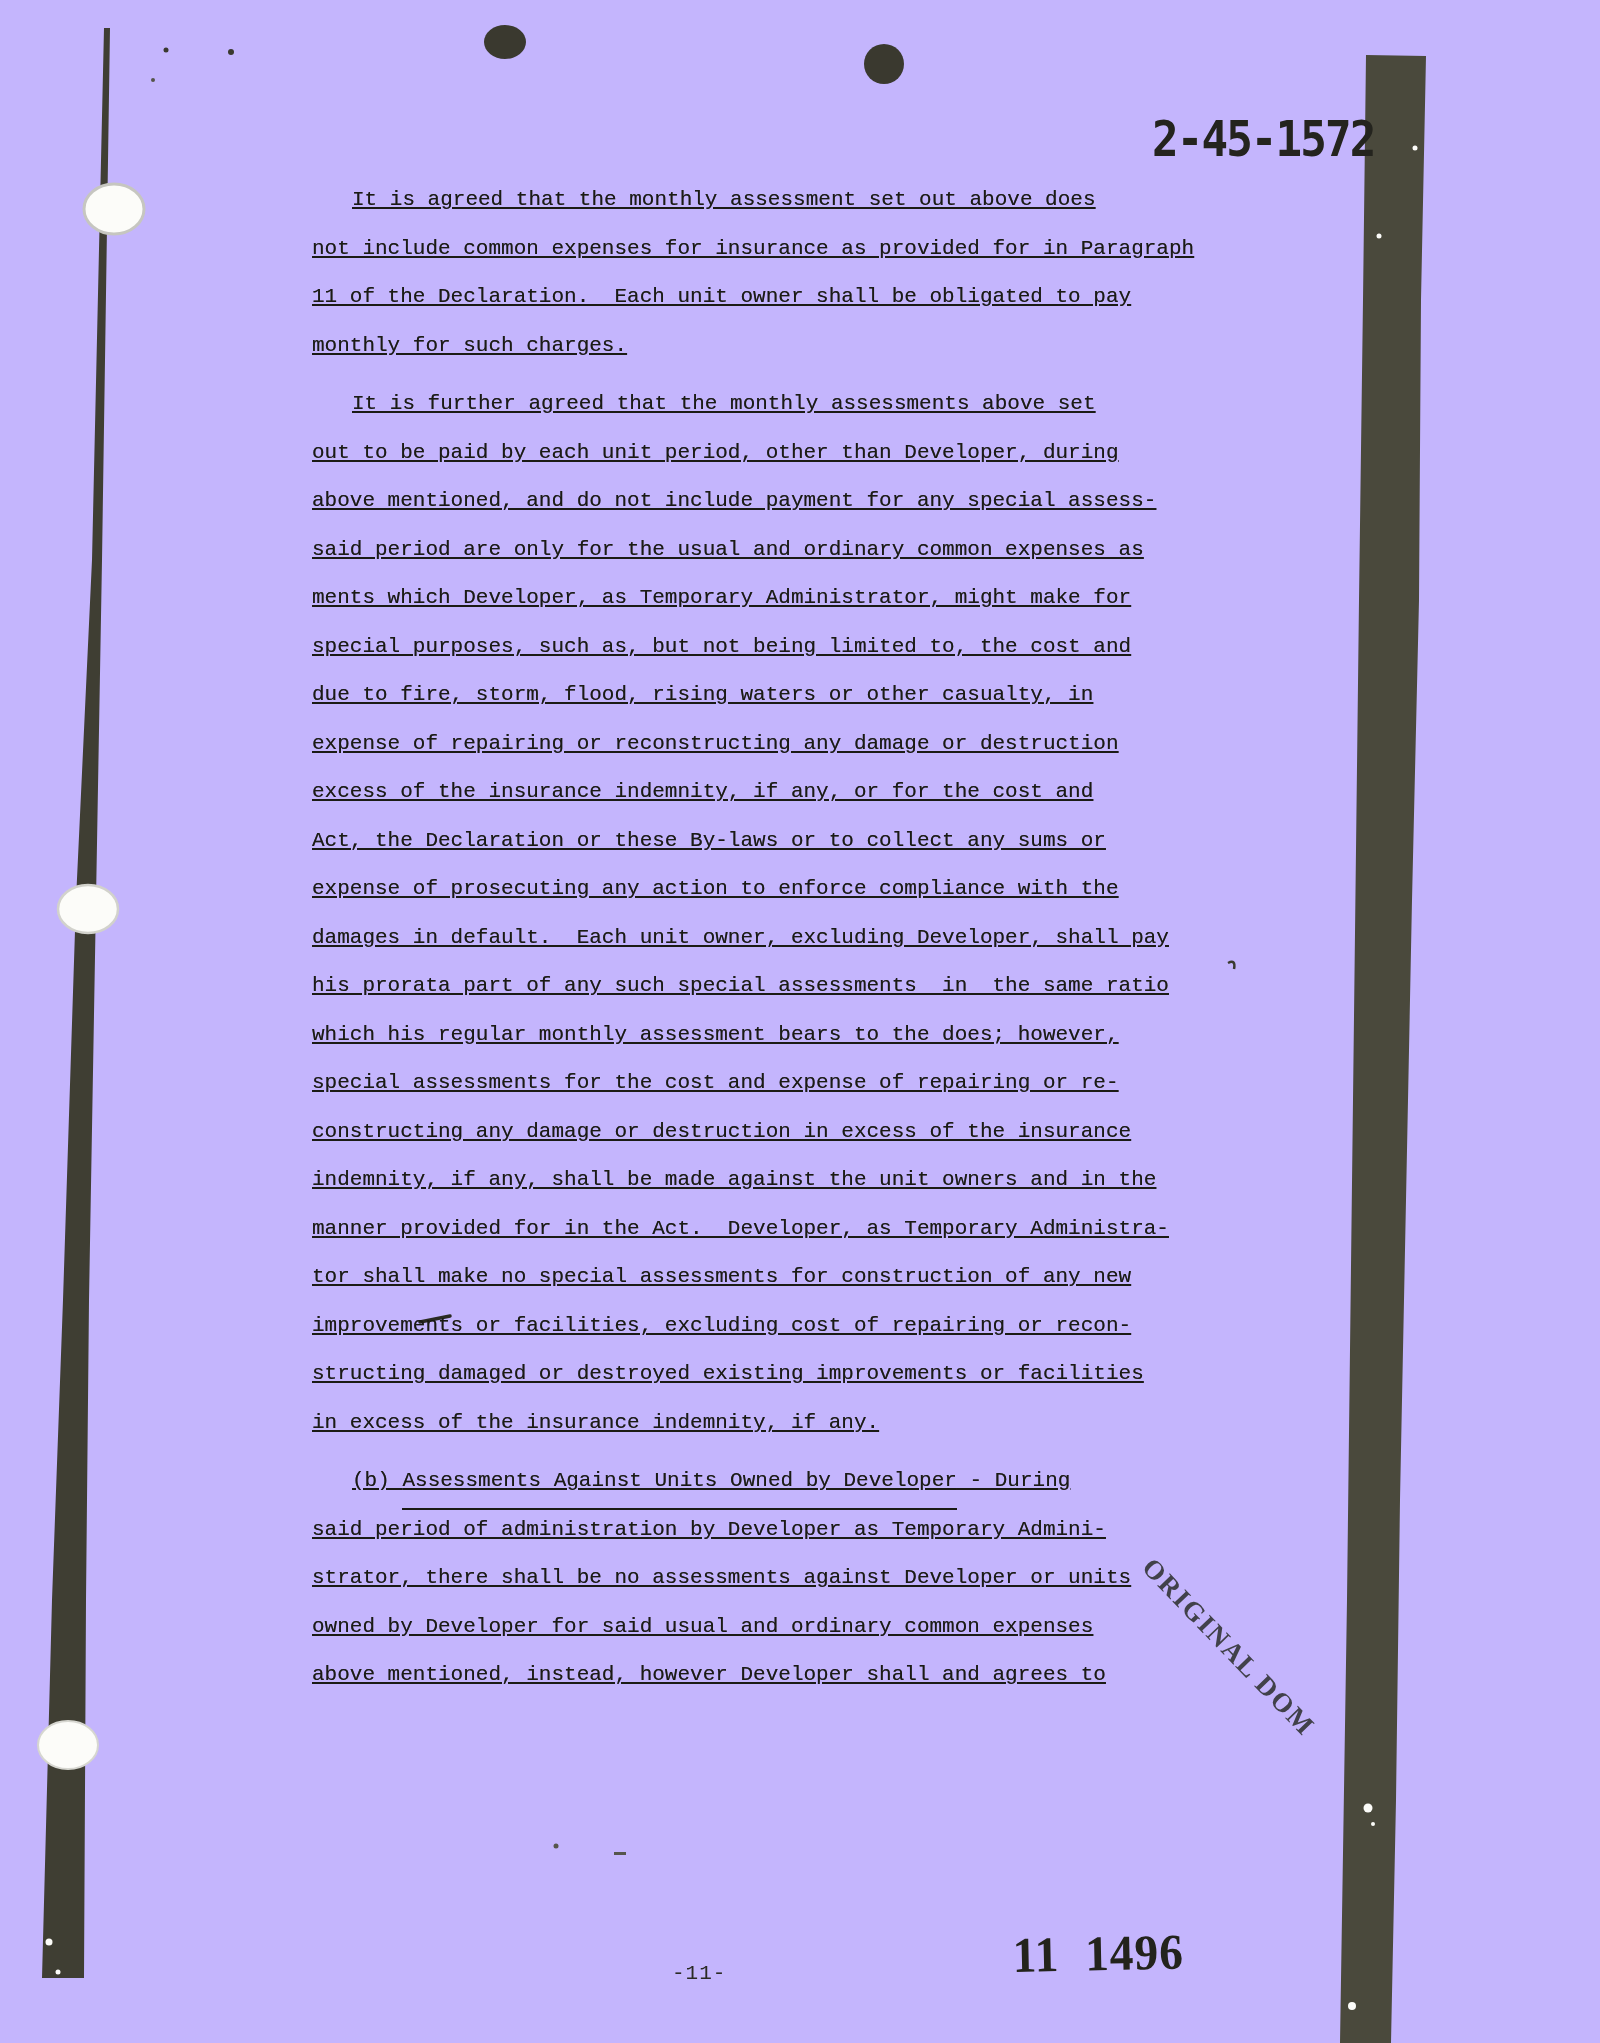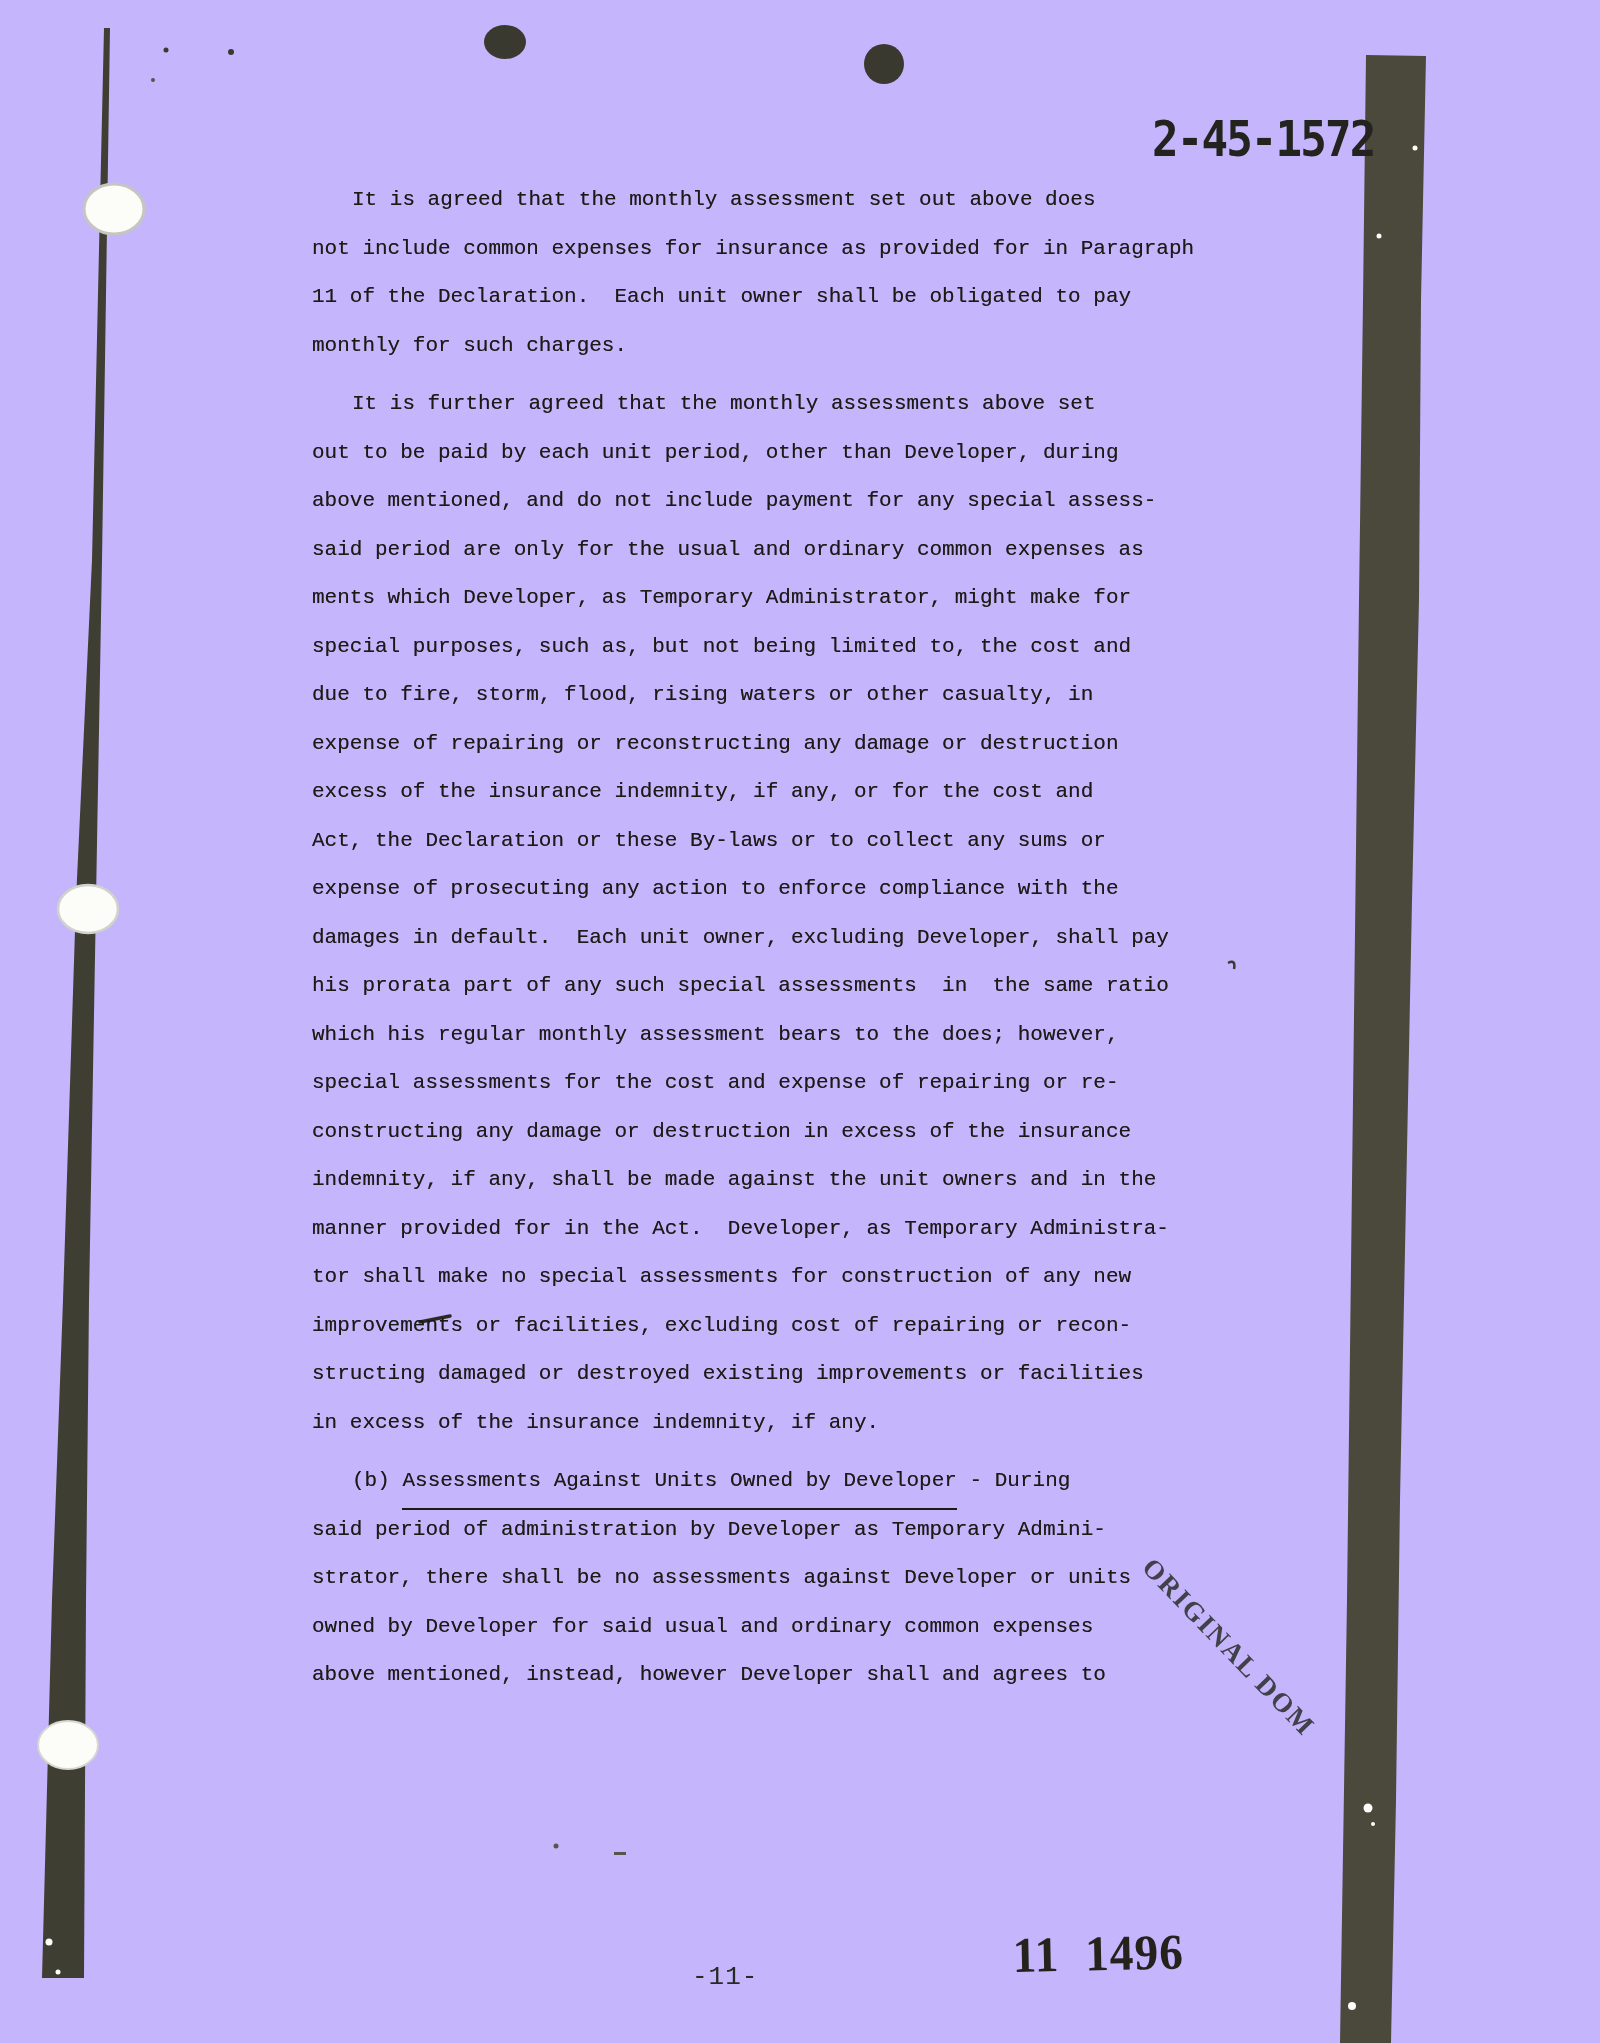--- a/index.html
+++ b/index.html
@@ -18,33 +18,33 @@
     font-size:47px;font-weight:bold;color:#24241e;
     letter-spacing:-2px;transform:scaleX(0.94) scaleY(1.05);
     transform-origin:left top;white-space:pre;
   }
   .body-text{
     position:absolute;left:312px;top:176px;width:920px;
     font-size:21px;line-height:48.5px;
     text-shadow:0 0 0.6px rgba(20,20,10,0.55);
   }
   .para{margin:0 0 10px 0;}
-  .line{white-space:pre;}
+  .line{white-space:pre;text-decoration:underline;}
   .line.indent{padding-left:40px;}
   .uline{border-bottom:2.5px solid #1b1b15;padding-bottom:16px;}
   .stamp-diagonal{
     position:absolute;left:1158px;top:1552px;
     font-family:"Liberation Serif","DejaVu Serif",serif;
     font-weight:bold;font-size:27px;letter-spacing:2px;
     color:#41414a;white-space:pre;
     transform:rotate(46deg);transform-origin:left top;
   }
   .page-number{
-    position:absolute;left:692px;top:1962px;
-    font-size:26px;letter-spacing:1px;color:#2a2a24;white-space:pre;
+    position:absolute;left:672px;top:1962px;
+    font-size:21px;letter-spacing:1px;color:#2a2a24;white-space:pre;
   }
   .stamp-bottom{
     position:absolute;left:1012px;top:1926px;
     font-family:"Liberation Serif","DejaVu Serif",serif;
     font-weight:bold;font-size:50px;color:#23231c;
     white-space:pre;letter-spacing:1px;
     transform:rotate(-1.2deg) scaleX(0.95);transform-origin:left top;
   }
 </style>
 </head>

